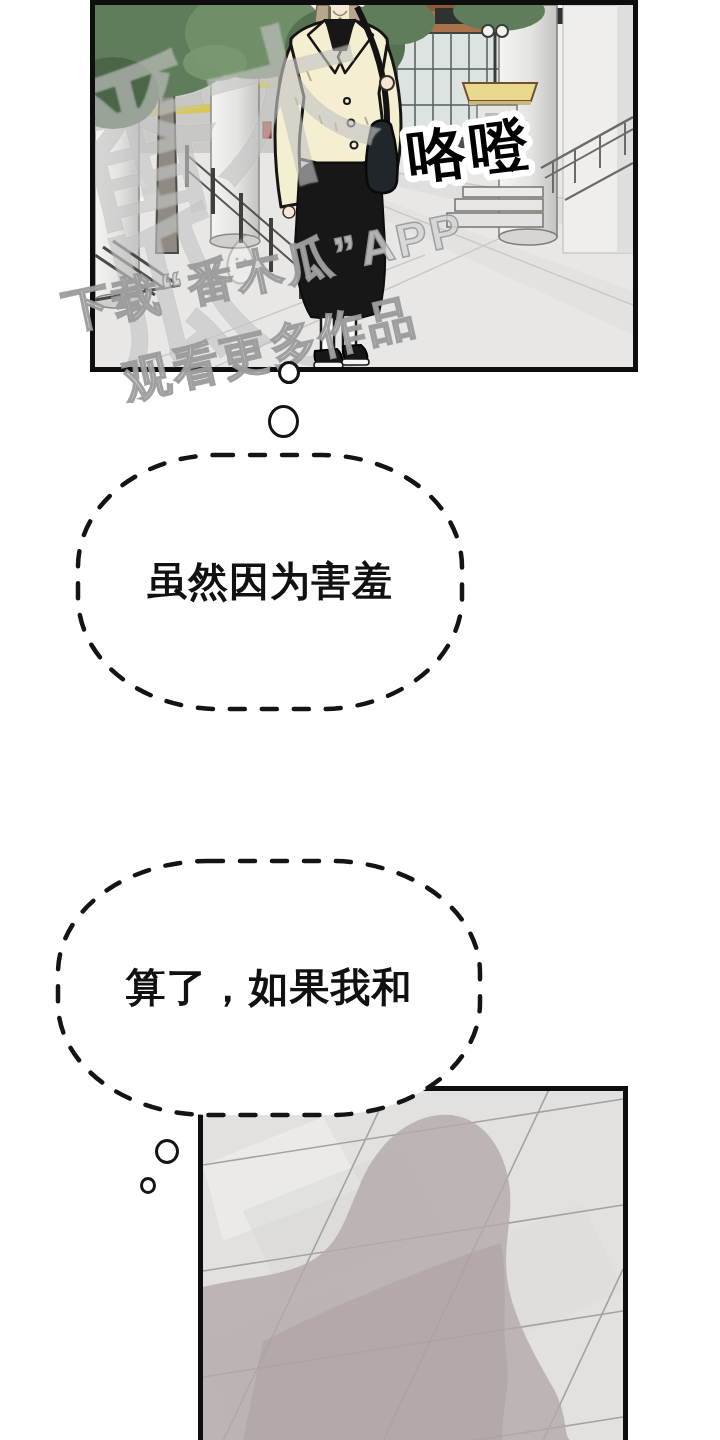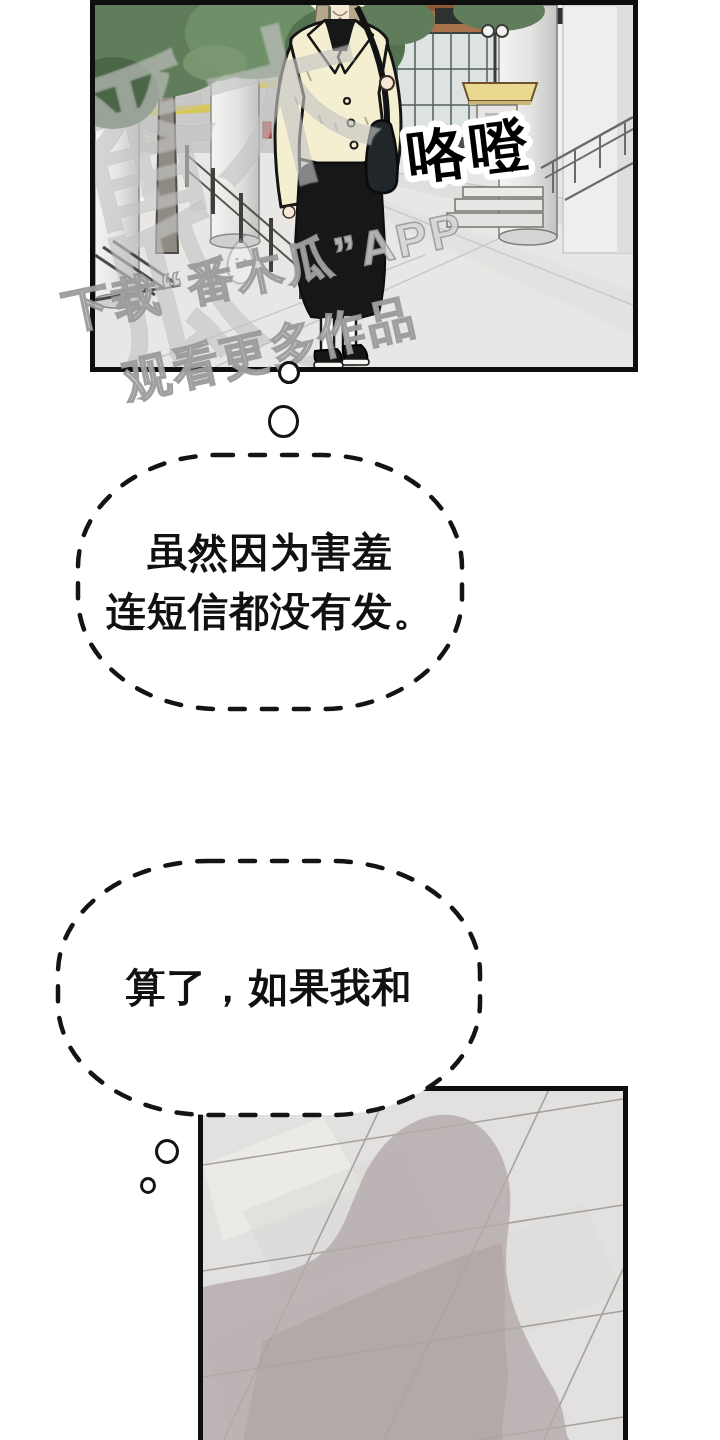--- a/index.html
+++ b/index.html
@@ -192,21 +192,20 @@
 
   <div class="trail c1"></div>
   <div class="trail c2"></div>
 
   <div class="bubble bubble-1">
     <svg viewBox="0 0 390 260" preserveAspectRatio="none">
       <rect x="3" y="3" width="384" height="254" rx="140" ry="112" fill="#ffffff" stroke="#141414" stroke-width="4.5" stroke-linecap="round" stroke-dasharray="15 17"></rect>
     </svg>
     <div class="txt">
       <div>虽然因为害羞</div>
-      <div>连短信都没有发。</div>
     </div>
   </div>
 
   <div class="bubble bubble-2">
     <svg viewBox="0 0 428 260" preserveAspectRatio="none">
       <rect x="3" y="3" width="422" height="254" rx="150" ry="112" fill="#ffffff" stroke="#141414" stroke-width="4.5" stroke-linecap="round" stroke-dasharray="15 17"></rect>
     </svg>
     <div class="txt">
       <div>算了，如果我和</div>
     </div>

